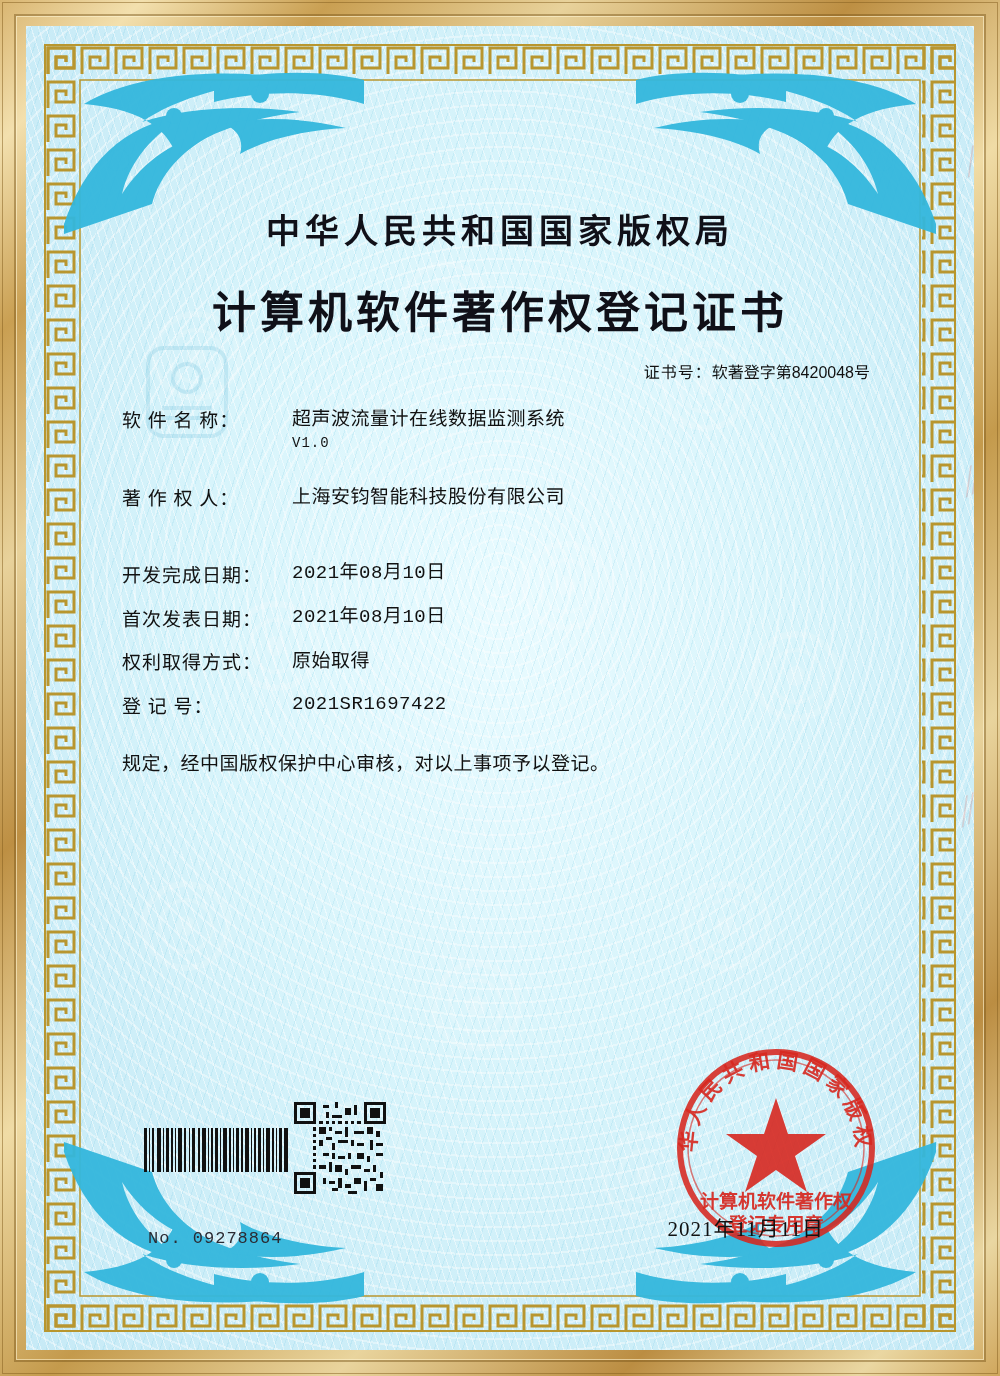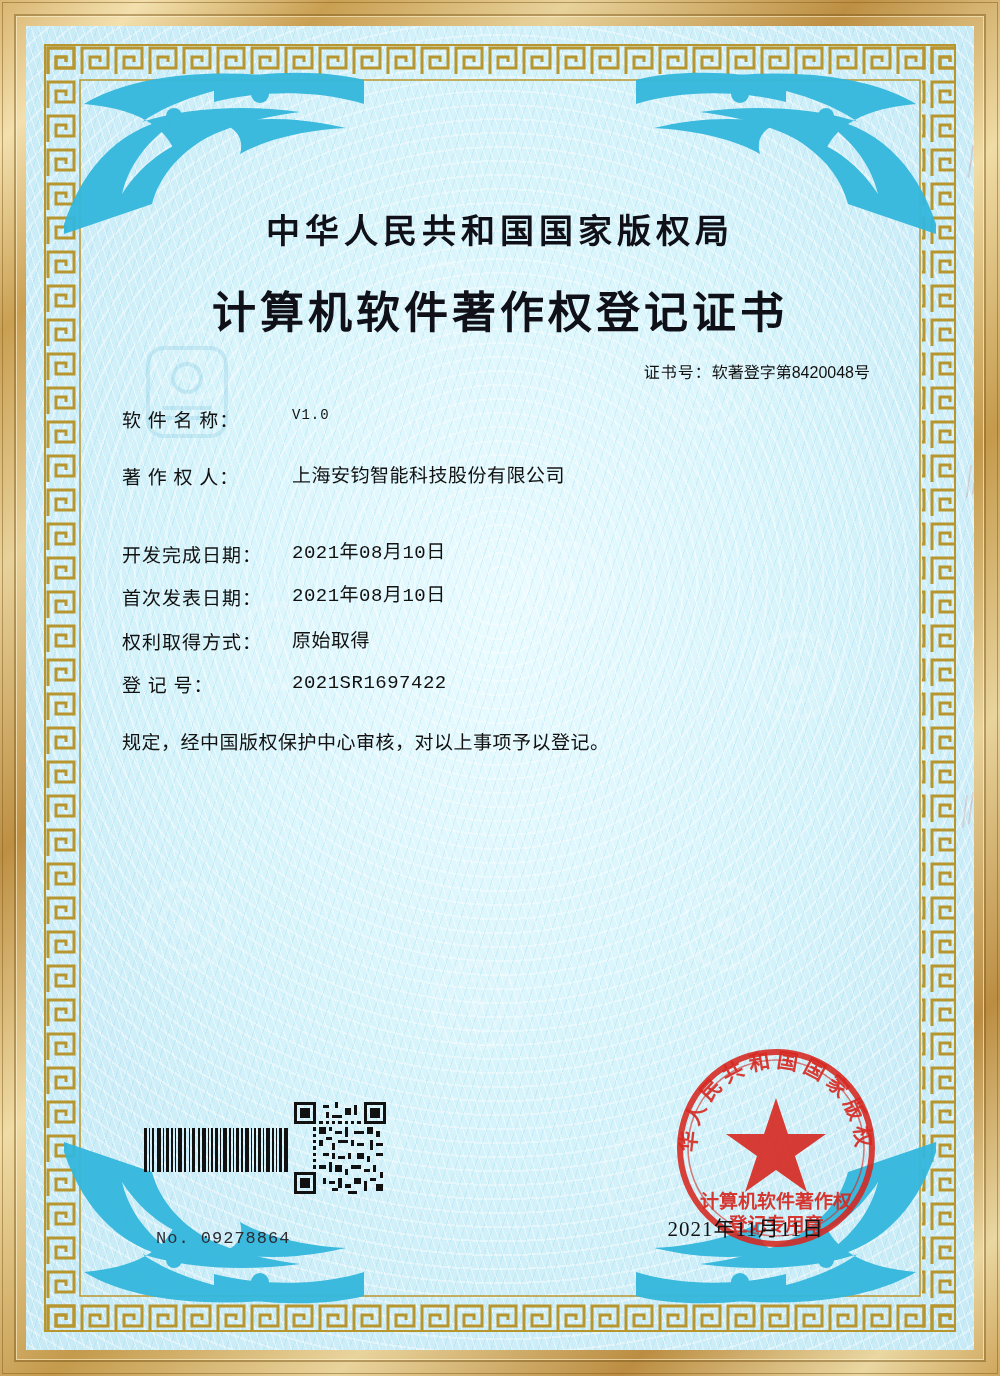--- a/index.html
+++ b/index.html
@@ -170,21 +170,21 @@
     width: 148px;
     height: 44px;
     margin-bottom: 22px;
   }
   .qrcode {
     width: 92px;
     height: 92px;
   }
   .serial {
     position: absolute;
-    left: 34px;
+    left: 26px;
     bottom: 6px;
     font-family: "Liberation Mono", monospace;
     font-size: 17px;
     color: #2b2b33;
     letter-spacing: 1px;
   }
 
   
   .seal {
     position: absolute;
@@ -317,20 +317,21 @@
       <div class="title-cn title-1">中华人民共和国国家版权局</div>
       <div class="title-cn title-2">计算机软件著作权登记证书</div>
 
       <div class="cert-no">
         <span class="lbl">证书号：</span><span class="val">软著登字第8420048号</span>
       </div>
 
       <div class="field">
         <div class="k">软 件 名 称：</div>
         <div class="v">
+          <span>超声波流量计在线数据监测系统</span>
           <span class="line2">V1.0</span>
         </div>
       </div>
 
       <div class="spacer-md"></div>
 
       <div class="field">
         <div class="k">著 作 权 人：</div>
         <div class="v">上海安钧智能科技股份有限公司</div>
       </div>

